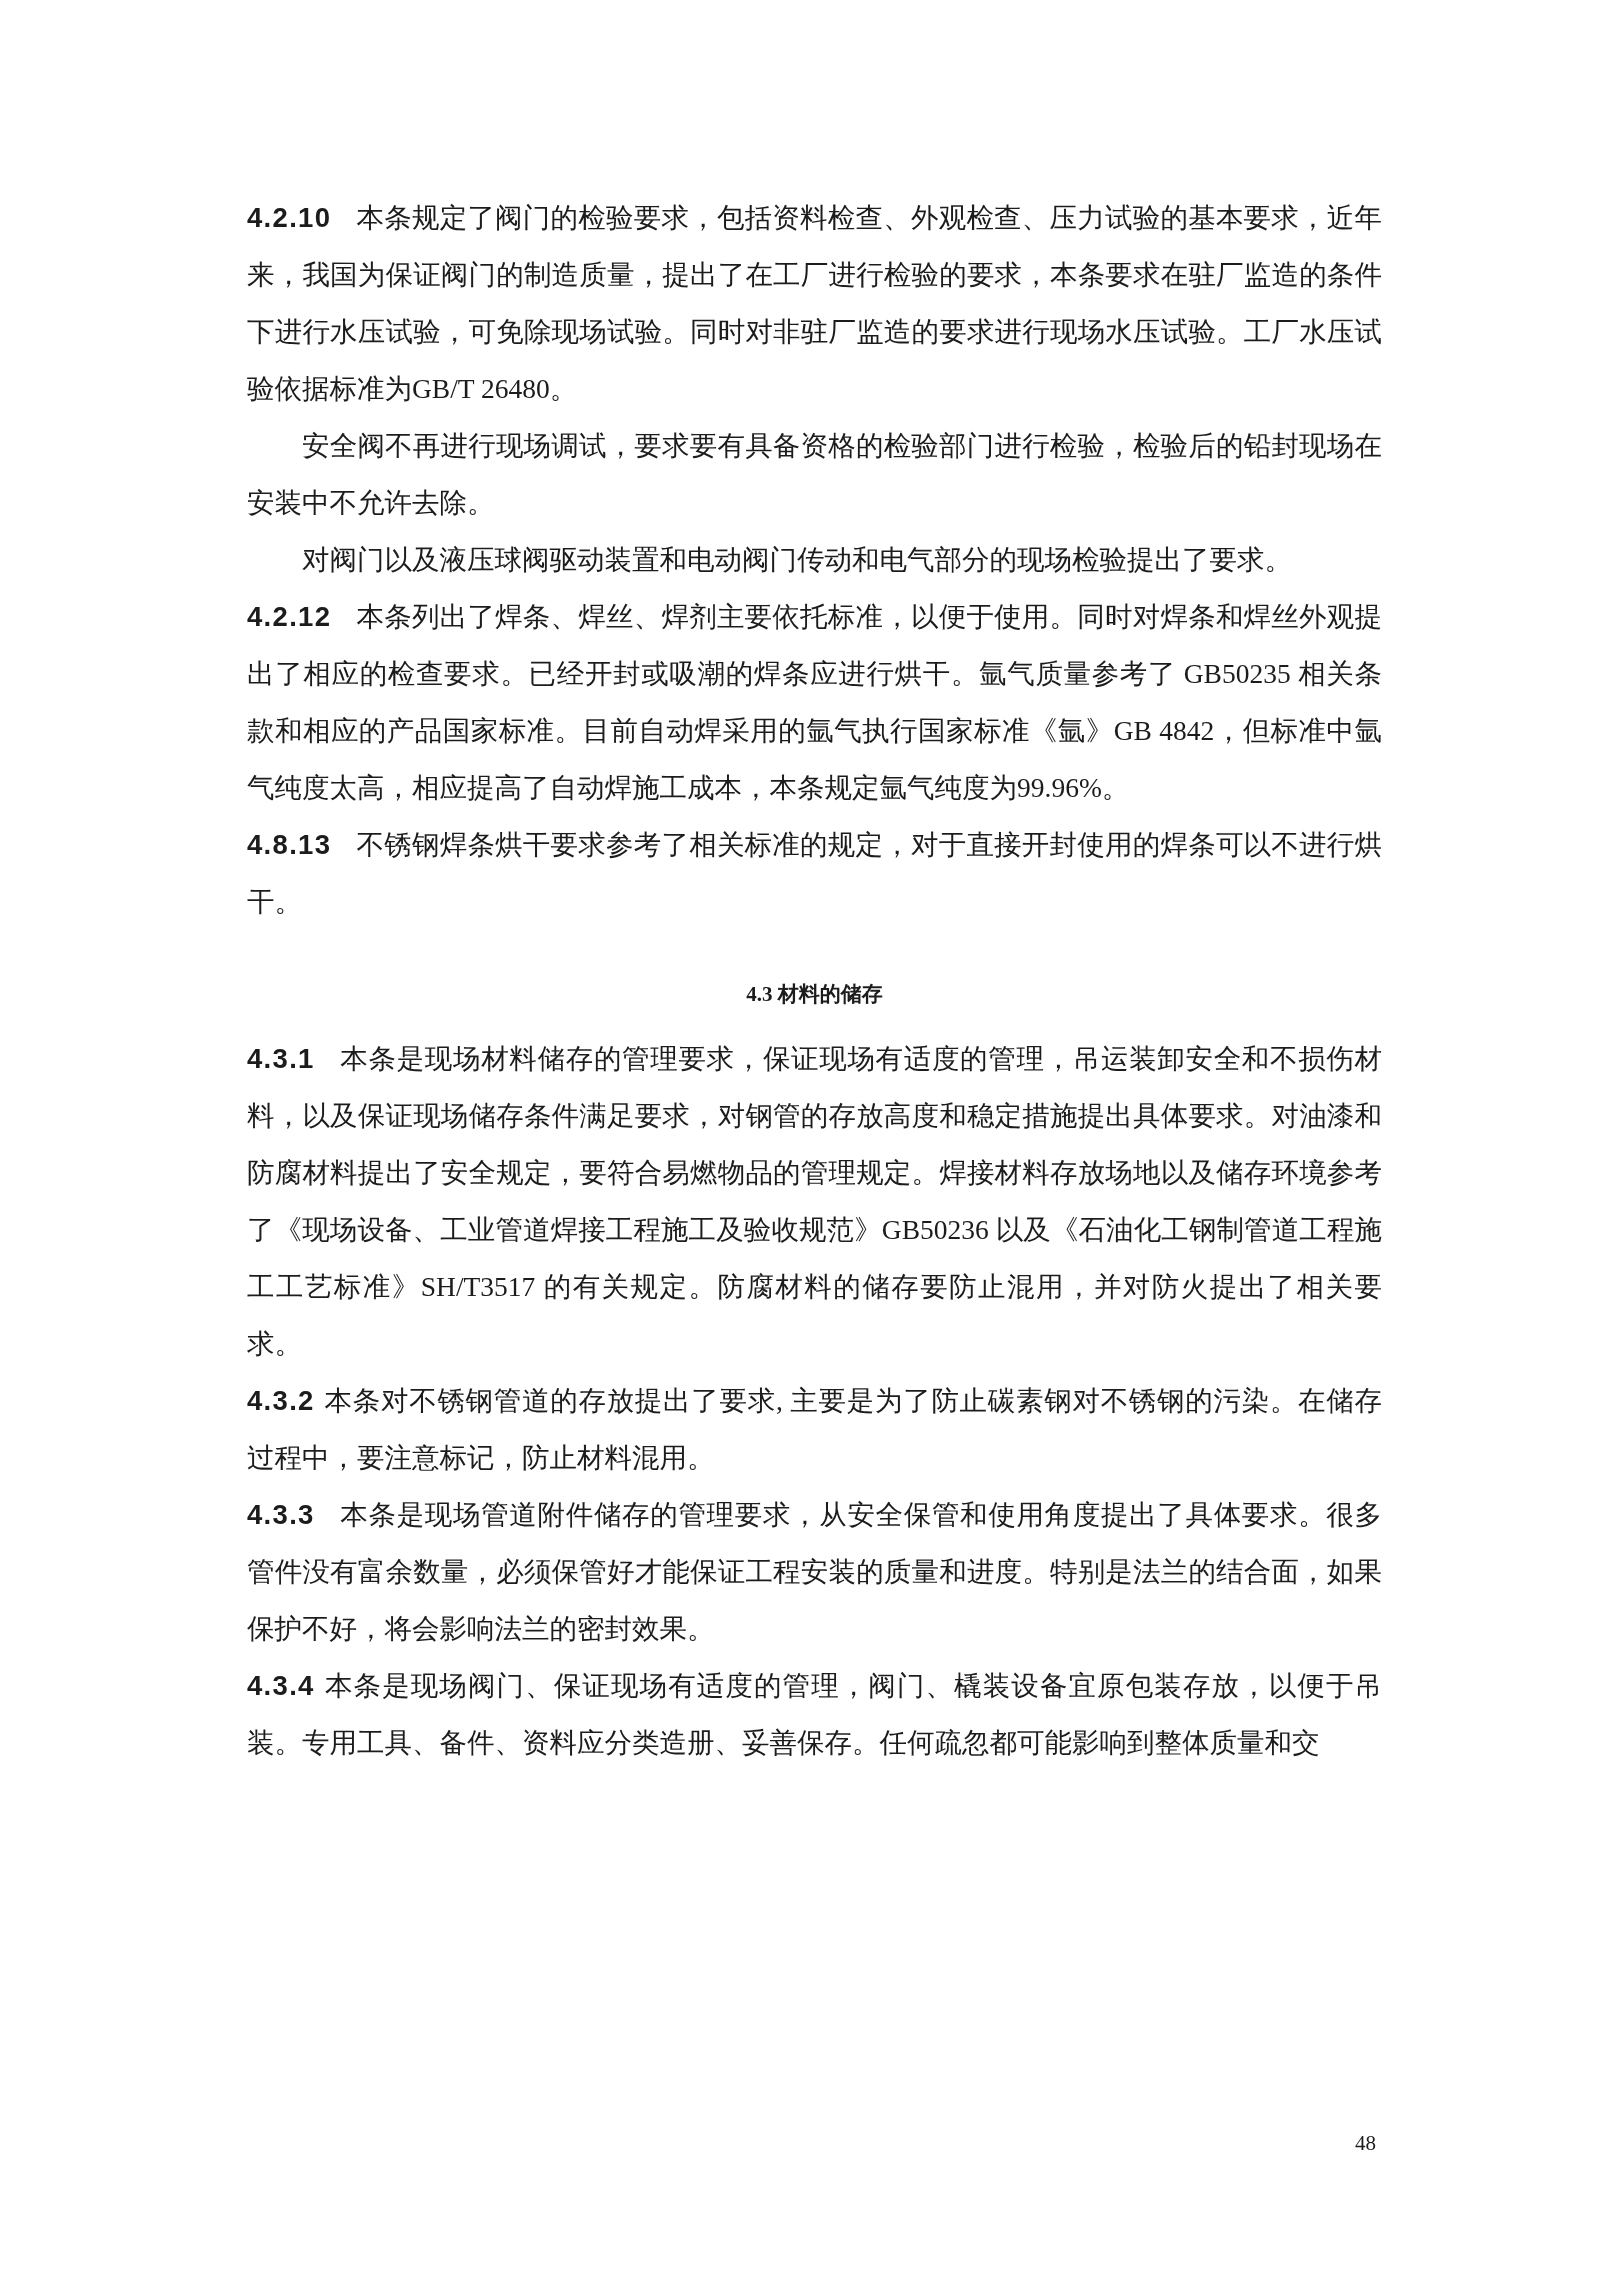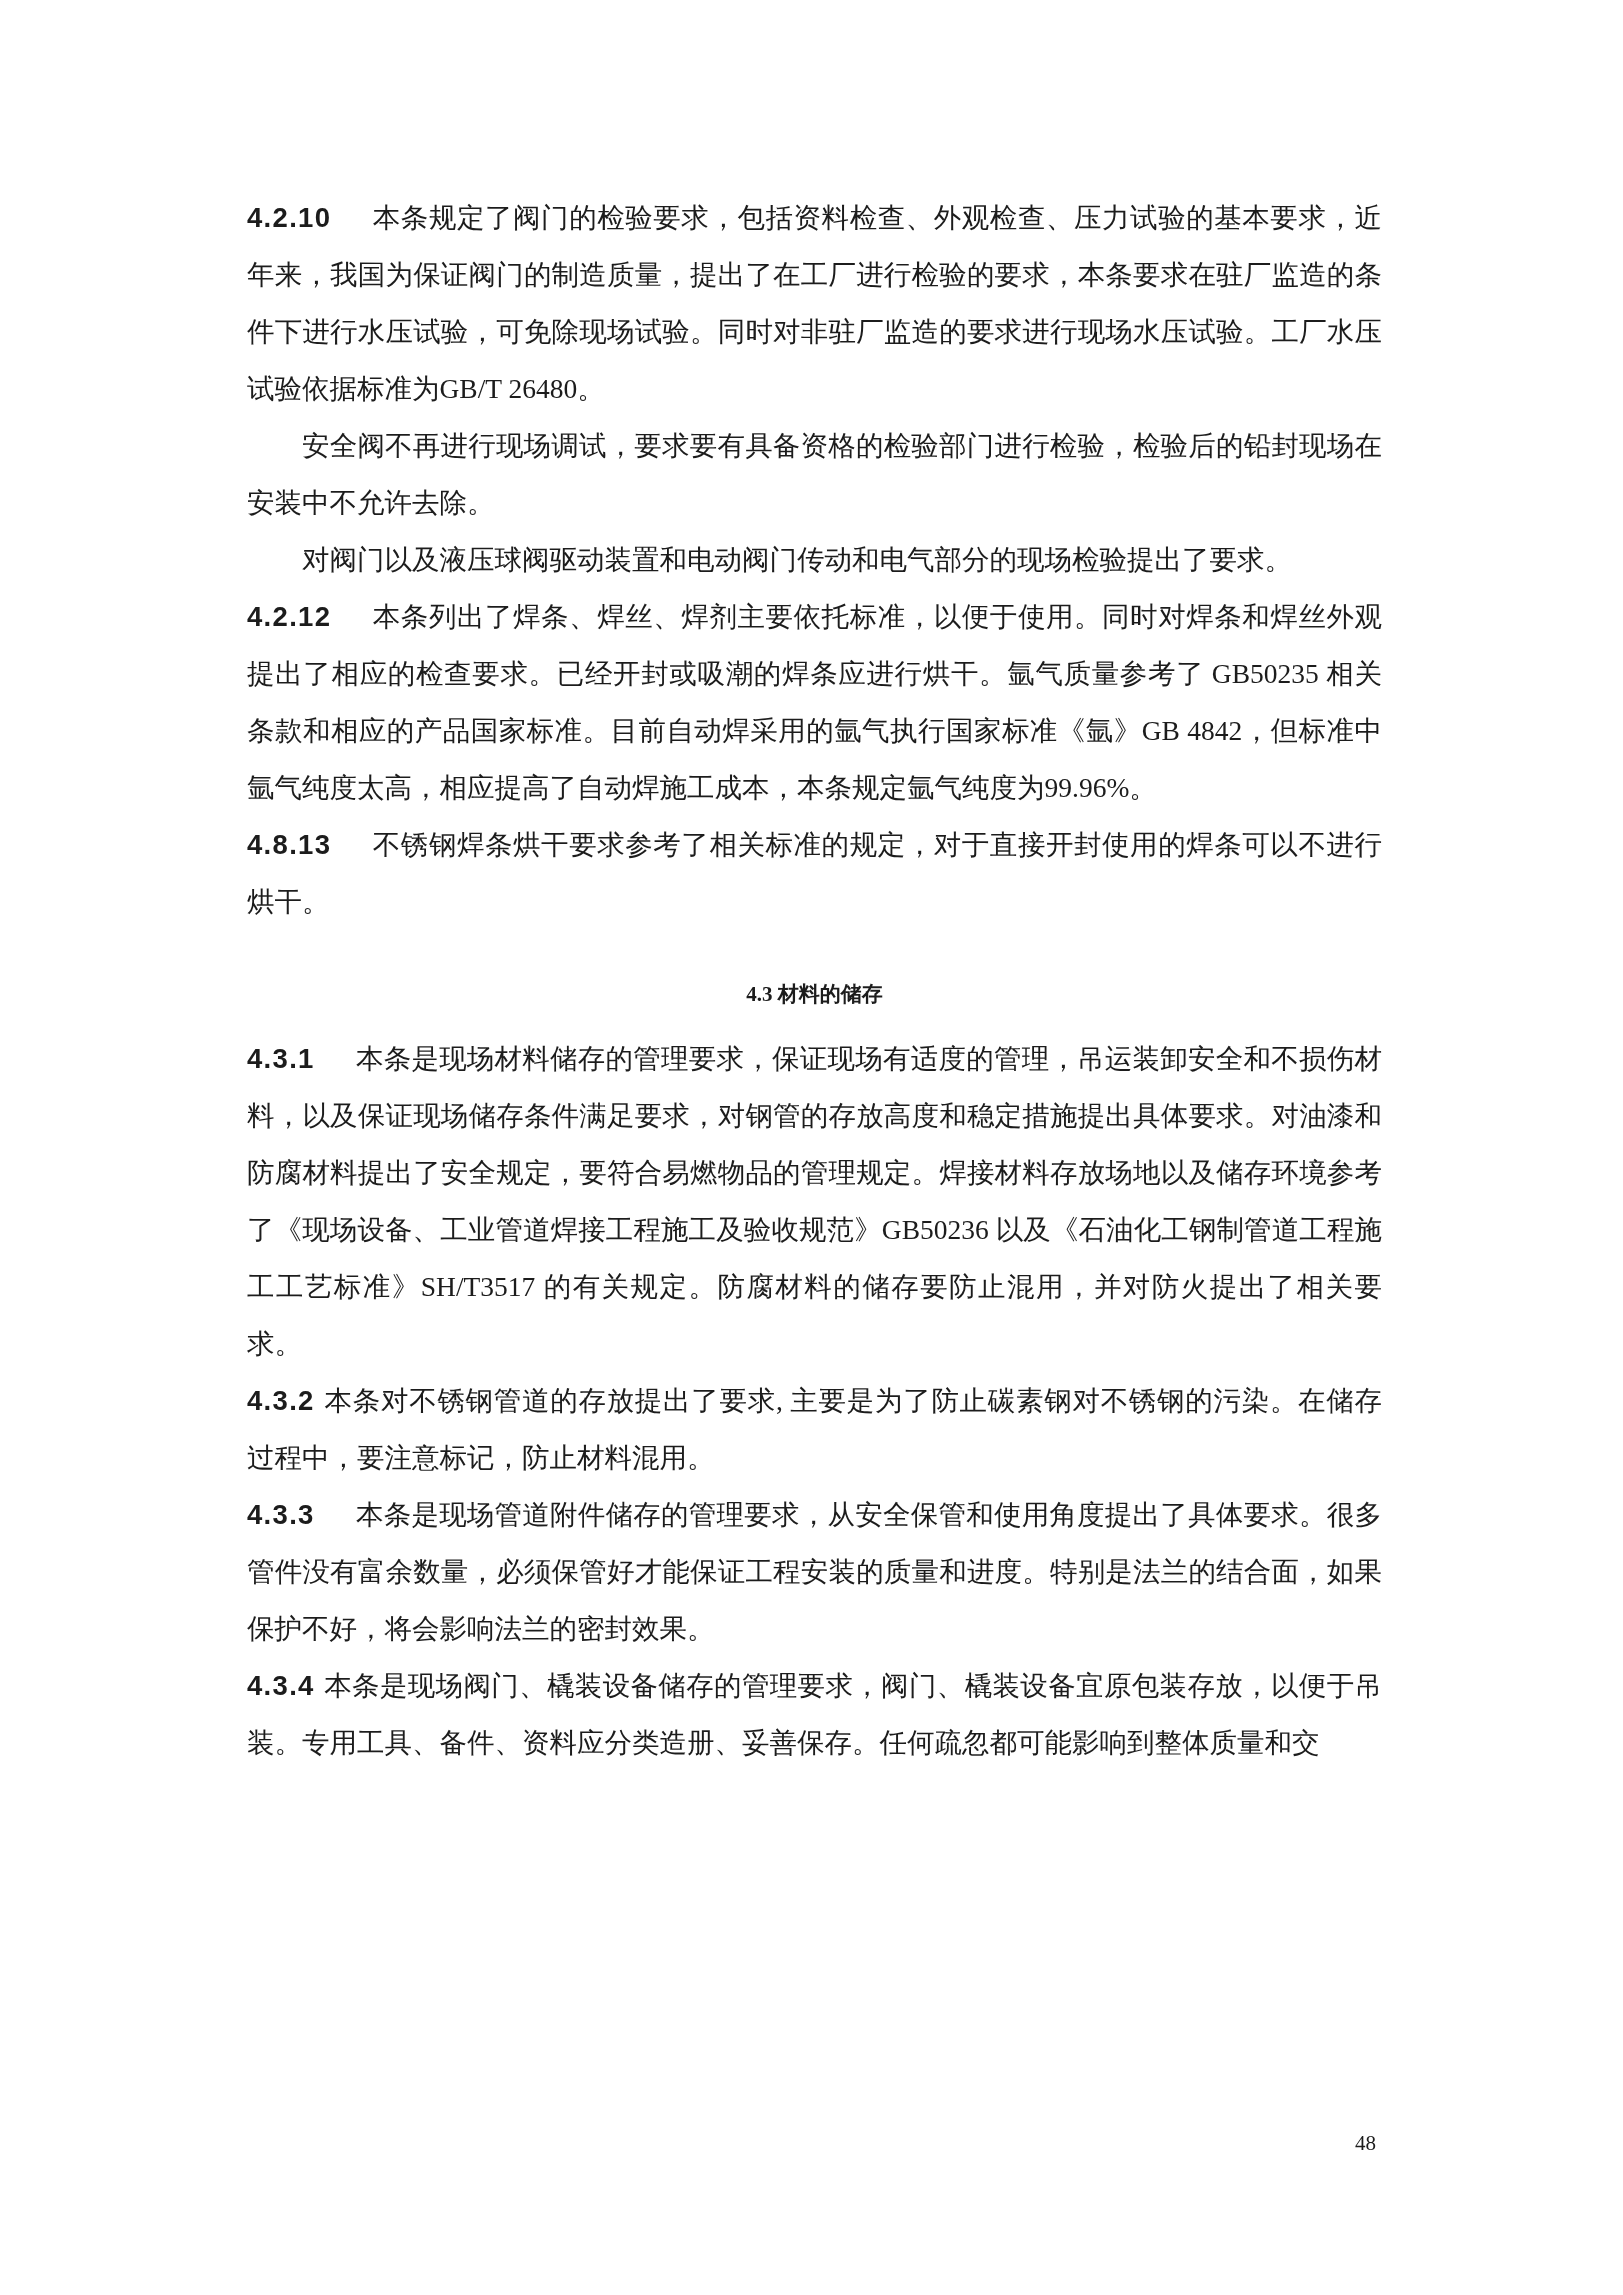--- a/index.html
+++ b/index.html
@@ -28,21 +28,21 @@
     margin: 0;
     word-break: break-all;
   }
   .para.indent {
     text-indent: 55px;
   }
   .clause-number {
     font-weight: bold;
     font-family: "Liberation Sans", "DejaVu Sans", sans-serif;
     letter-spacing: 1.3px;
-    margin-right: 41px;
+    margin-right: 25px;
   }
   .clause-number.tight {
     margin-right: 9.2px;
   }
   .section-heading {
     font-size: 21px;
     line-height: 57px;
     font-weight: bold;
     text-align: center;
     margin: 36px 0 6.5px 0;
@@ -72,18 +72,18 @@
   <p class="para"><span class="clause-number">4.8.13</span><span>不锈钢焊条烘干要求参考了相关标准的规定，对于直接开封使用的焊条可以不进行烘干。</span></p>
 
   <h2 class="section-heading">4.3 材料的储存</h2>
 
   <p class="para"><span class="clause-number">4.3.1</span><span>本条是现场材料储存的管理要求，保证现场有适度的管理，吊运装卸安全和不损伤材料，以及保证现场储存条件满足要求，对钢管的存放高度和稳定措施提出具体要求。对油漆和防腐材料提出了安全规定，要符合易燃物品的管理规定。焊接材料存放场地以及储存环境参考了《现场设备、工业管道焊接工程施工及验收规范》GB50236 以及《石油化工钢制管道工程施工工艺标准》SH/T3517 的有关规定。防腐材料的储存要防止混用，并对防火提出了相关要求。</span></p>
 
   <p class="para"><span class="clause-number tight">4.3.2</span><span>本条对不锈钢管道的存放提出了要求, 主要是为了防止碳素钢对不锈钢的污染。在储存过程中，要注意标记，防止材料混用。</span></p>
 
   <p class="para"><span class="clause-number">4.3.3</span><span>本条是现场管道附件储存的管理要求，从安全保管和使用角度提出了具体要求。很多管件没有富余数量，必须保管好才能保证工程安装的质量和进度。特别是法兰的结合面，如果保护不好，将会影响法兰的密封效果。</span></p>
 
-  <p class="para"><span class="clause-number tight">4.3.4</span><span>本条是现场阀门、橇装设备储存的管理要求，阀门、橇装设备宜原包装存放，以便于吊装。专用工具、备件、资料应分类造册、妥善保存。任何疏忽都可能影响到整体质量和交</span></p>
+  <p class="para"><span class="clause-number tight">4.3.4</span><span>本条是现场阀门、保证现场有适度的管理，阀门、橇装设备宜原包装存放，以便于吊装。专用工具、备件、资料应分类造册、妥善保存。任何疏忽都可能影响到整体质量和交</span></p>
 
 </main>
 
 <div class="page-number">48</div>
 
 
 </body></html>

